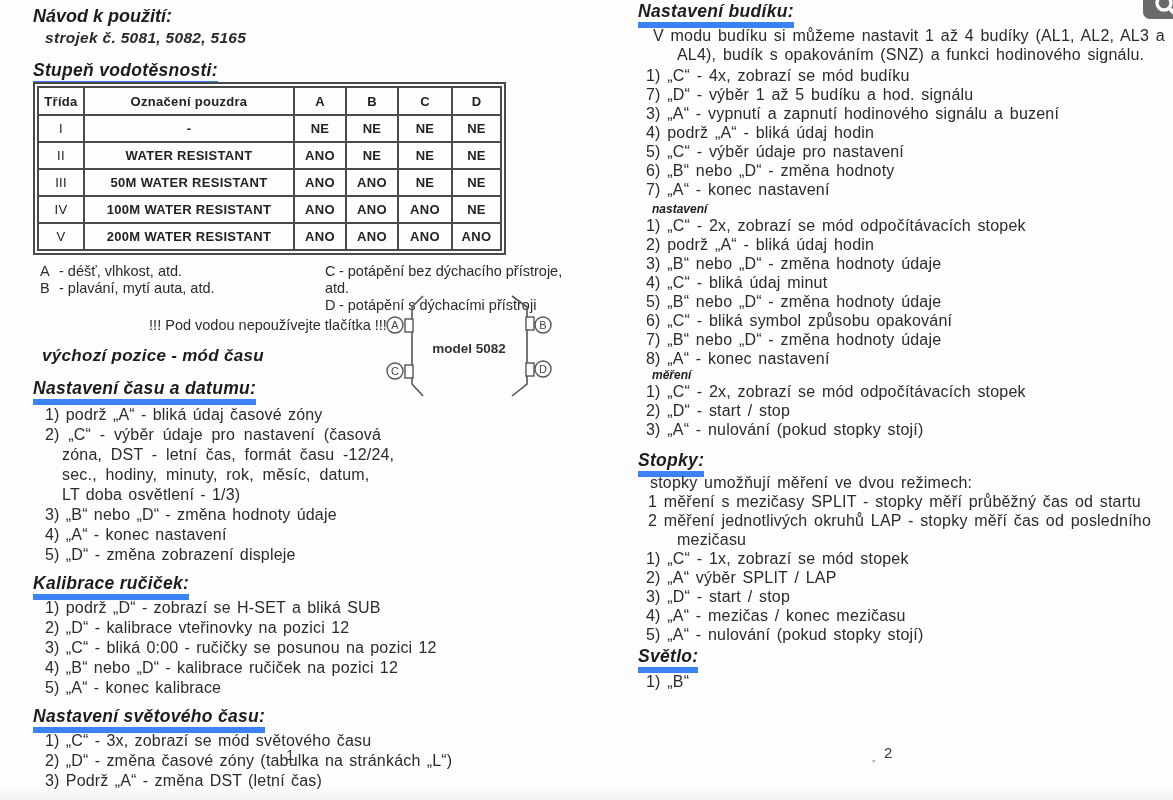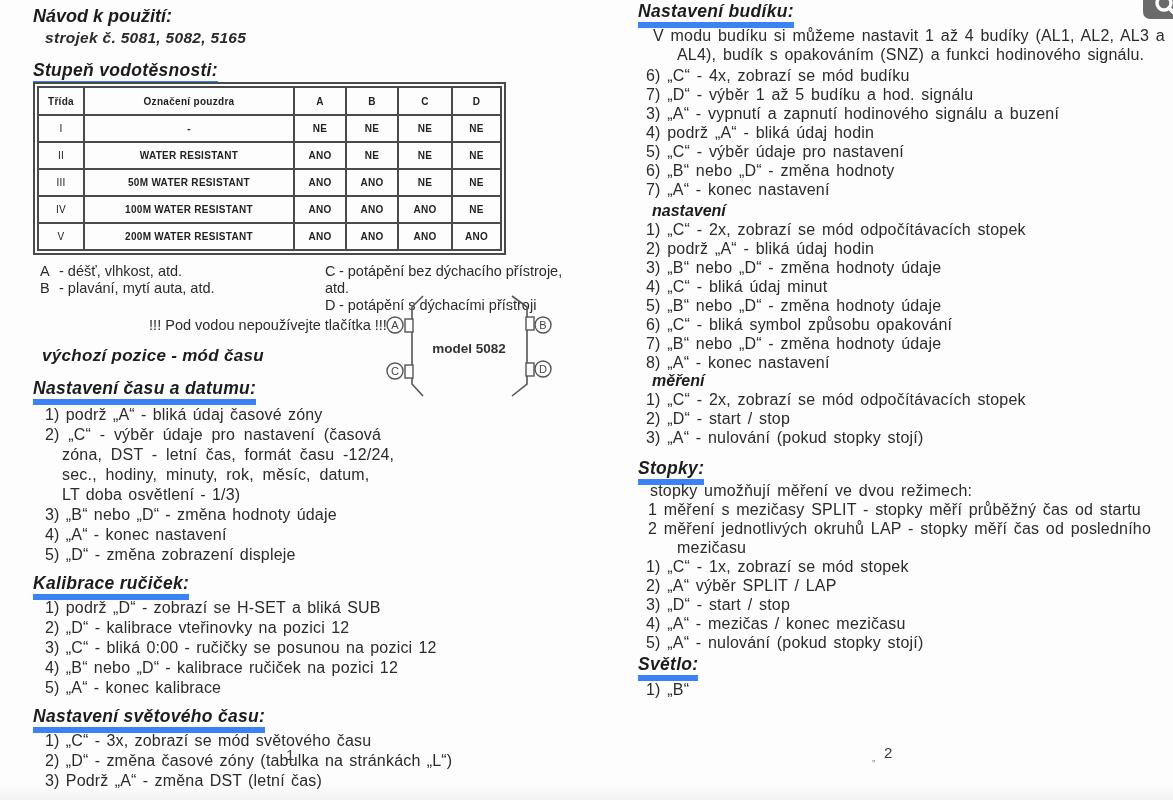--- a/index.html
+++ b/index.html
@@ -7,21 +7,21 @@
     width:1173px; height:800px; position:relative; overflow:hidden;
     background:#fdfdfd;
     font-family:"Liberation Sans","DejaVu Sans",sans-serif;
     color:#2b2b2b;
   }
   .page { position:absolute; }
   
   .h { font-style:italic; font-weight:bold; font-size:17.5px; line-height:19px;
        color:#1c1c1c; letter-spacing:0.3px; }
   .h .u { border-bottom:6px solid #3b82f6; padding-bottom:1px; }
-  .subh { font-style:italic; font-weight:bold; font-size:16px; color:#1c1c1c; }
+  .subh { font-style:italic; font-weight:bold; font-size:12px; color:#1c1c1c; }
   
   .ln { font-size:16px; letter-spacing:0.2px; word-spacing:1.5px; color:#2b2b2b; }
   .p1 .ln { line-height:20px; }
   .p2 .ln { line-height:19px; word-spacing:2px; }
   .ind12 { padding-left:12px; }
   .ind29 { padding-left:29px; }
   .ind8  { padding-left:8px; }
   .ind10 { padding-left:10px; }
   .ind12r{ padding-left:12px; }
   .ind14 { padding-left:14px; }
@@ -29,21 +29,21 @@
   .ind39 { padding-left:39px; }
   .ws { word-spacing:4px; }
   
   .title { font-style:italic; font-weight:bold; font-size:18px; line-height:20px; color:#1c1c1c; }
   .subtitle { font-style:italic; font-weight:bold; font-size:15.5px; line-height:18px;
               margin:3px 0 0 12px; color:#2a2a2a; letter-spacing:0.3px; }
   
   .twrap { display:inline-block; border:2px solid #4a4a4a; padding:2px; margin-top:2px; background:#fdfdfd; }
   table { border-collapse:collapse; }
   th,td { border:2px solid #4a4a4a; text-align:center; padding:0; height:25px;
-          font-size:10px; font-weight:bold; color:#222; letter-spacing:0.3px; }
+          font-size:13px; font-weight:bold; color:#222; letter-spacing:0.3px; }
   th { height:26px; }
   .col0{width:44px} .col1{width:208px} .col2{width:50px} .col3{width:50px} .col4{width:52px} .col5{width:47px}
   .roman { font-weight:normal; }
   
   .legend { display:flex; margin-top:4px; font-size:14.5px; line-height:17px; color:#2b2b2b;gap:48px; }
   .lcol1 { width:262px; padding-left:7px; }
   .lkey { display:inline-block; width:19px; }
   .warning { width:470px; text-align:center; font-size:14.5px; margin-top:3px; color:#2b2b2b; }
   .defaultmode { font-style:italic; font-weight:bold; font-size:17px; margin:13px 0 0 9px;
                  color:#1c1c1c; letter-spacing:0.3px; }
@@ -195,21 +195,21 @@
 </div>
 
 <div class="page p2" style="left:638px; top:2px; width:528px;">
 
   <div class="h"><span class="u">Nastavení budíku:</span></div>
   <div style="margin-top:5px;">
     <div class="ln ind15">V modu budíku si můžeme nastavit 1 až 4 budíky (AL1, AL2, AL3 a</div>
     <div class="ln ind39">AL4), budík s opakováním (SNZ) a funkci hodinového signálu.</div>
   </div>
   <div style="margin-top:2px;">
-    <div class="ln ind8">6) „C“ - 4x, zobrazí se mód budíku</div>
+    <div class="ln ind8">1) „C“ - 4x, zobrazí se mód budíku</div>
     <div class="ln ind8">7) „D“ - výběr 1 až 5 budíku a hod. signálu</div>
     <div class="ln ind8">3) „A“ - vypnutí a zapnutí hodinového signálu a buzení</div>
     <div class="ln ind8">4) podrž „A“ - bliká údaj hodin</div>
     <div class="ln ind8">5) „C“ - výběr údaje pro nastavení</div>
     <div class="ln ind8">6) „B“ nebo „D“ - změna hodnoty</div>
     <div class="ln ind8">7) „A“ - konec nastavení</div>
   </div>
 
   <div class="subh ind14" style="margin-top:3px;">nastavení</div>
   <div>

